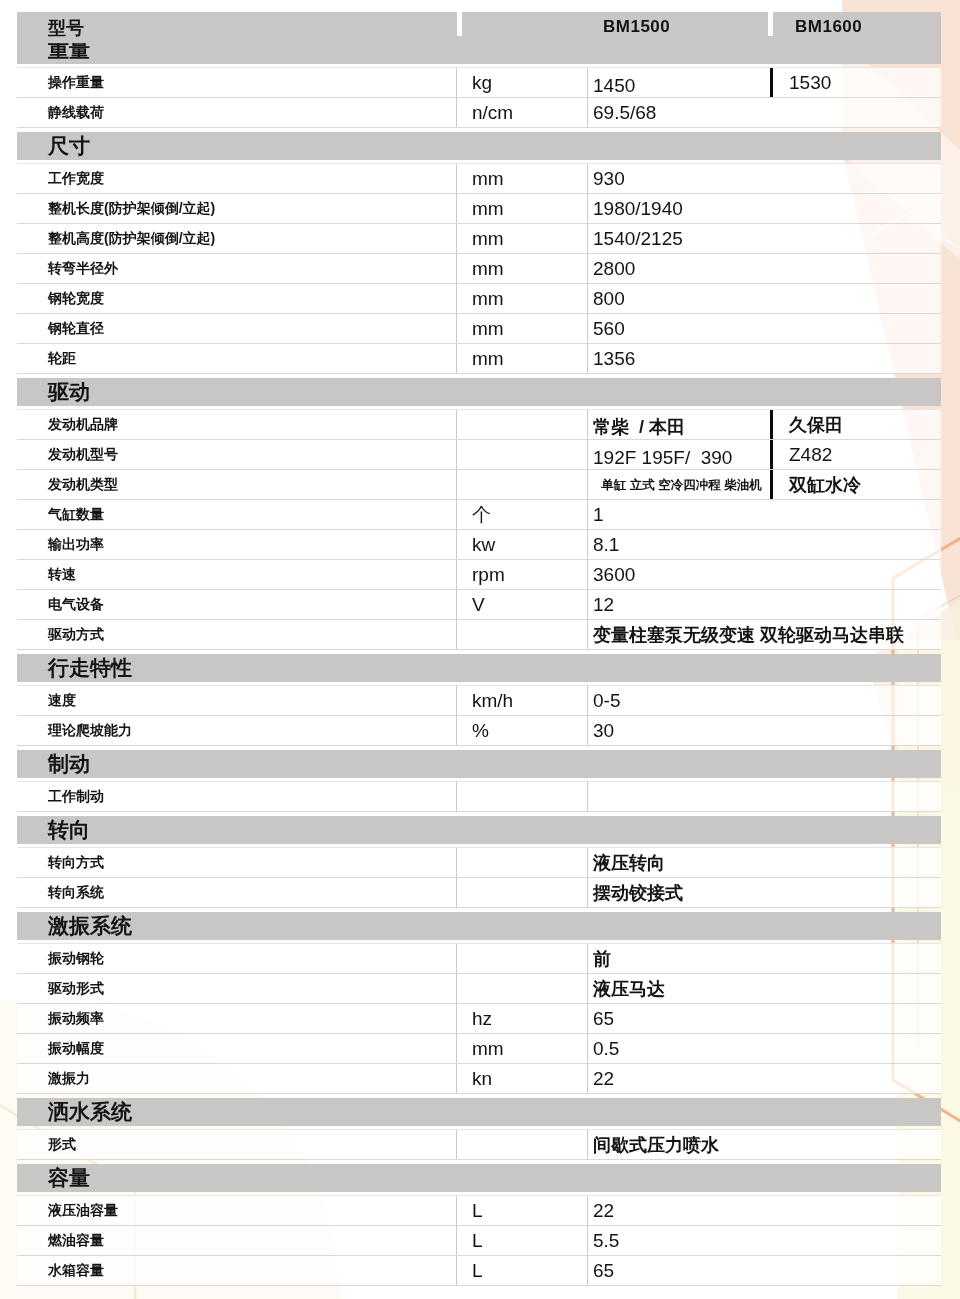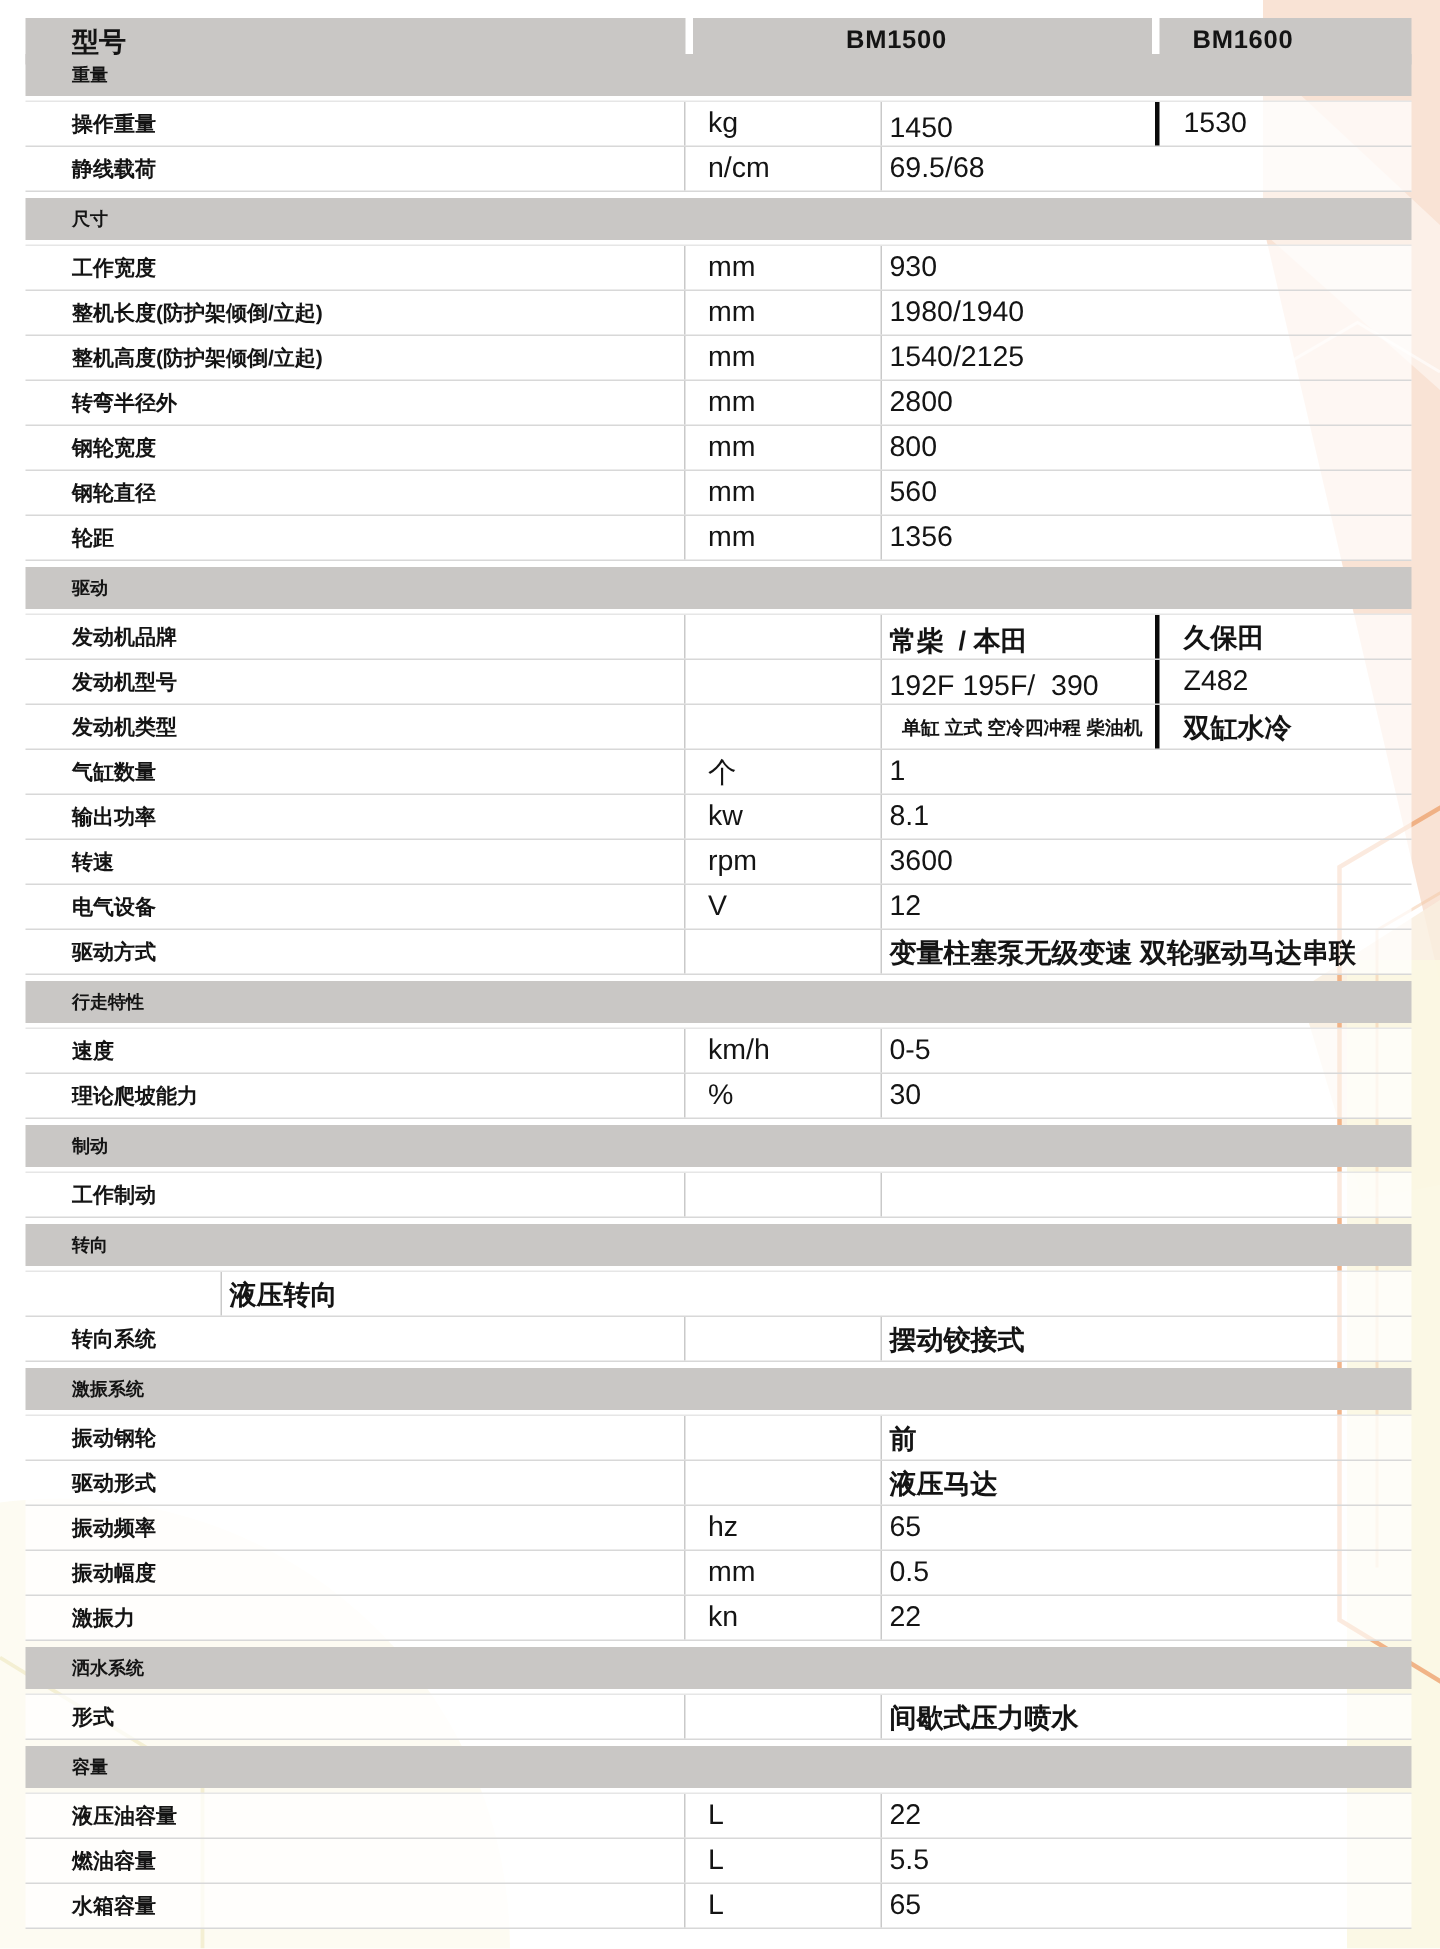--- a/index.html
+++ b/index.html
@@ -11,26 +11,26 @@
   }
   .bg{position:absolute;left:0;top:0;width:960px;height:1299px;pointer-events:none;}
   .spec-table{position:absolute;left:17px;top:12px;width:924px;}
   
   .model-row{position:relative;height:17px;margin-bottom:7px;}
   .cellbg{position:absolute;top:0;height:31px;background:#c9c7c5;}
   .cb1{left:0;width:440px;}
   .cb2{left:445px;width:306px;}
   .cb3{left:756px;width:168px;}
   .m-label{position:absolute;left:31px;top:4px;font-weight:bold;font-size:18px;}
-  .m1{position:absolute;left:547px;top:5px;font-weight:bold;font-size:17px;letter-spacing:.5px;}
+  .m1{position:absolute;left:586px;top:5px;font-weight:bold;font-size:17px;letter-spacing:.5px;}
   .m2{position:absolute;left:778px;top:5px;font-weight:bold;font-size:17px;letter-spacing:.5px;}
   
   .sec{margin-top:4px;}
   .sec-title{height:28px;background:#c9c7c5;display:flex;align-items:center;
-    padding-left:31px;font-weight:bold;font-size:12px;margin-bottom:3px;}
+    padding-left:31px;font-weight:bold;font-size:21px;margin-bottom:3px;}
   .rows{border-top:1px solid #e6e6e6;}
   .row{display:flex;height:30px;border-bottom:1px solid #d8d8d8;background:rgba(255,255,255,.72);box-sizing:border-box;}
   .cell{display:flex;align-items:center;box-sizing:border-box;}
   .cell.name{width:440px;border-right:1px solid #c9c9c9;padding-left:31px;font-weight:bold;font-size:14px;}
   .cell.unit{width:131px;border-right:1px solid #c9c9c9;padding-left:15px;font-size:19px;}
   .cell.value{flex:1;padding-left:5px;font-size:19px;}
   .cell.value span{white-space:pre;}
   .v1{width:177px;display:flex;align-items:flex-end;align-self:stretch;}
   .vdiv{width:3px;align-self:stretch;background:#0a0a0a;}
   .v2{padding-left:16px;}
@@ -250,20 +250,21 @@
     <div class="cell name">工作制动</div>
     <div class="cell unit"></div>
   </div>
 </div>
   </section>
 
   <section class="sec">
     <div class="sec-title">转向</div>
     <div class="rows">
   <div class="row">
+    <div class="cell name">转向方式</div>
     <div class="cell unit"></div>
     <div class="cell value">
               <span class="cnval">液压转向</span>
             </div>
   </div>
 
   <div class="row">
     <div class="cell name">转向系统</div>
     <div class="cell unit"></div>
     <div class="cell value">

